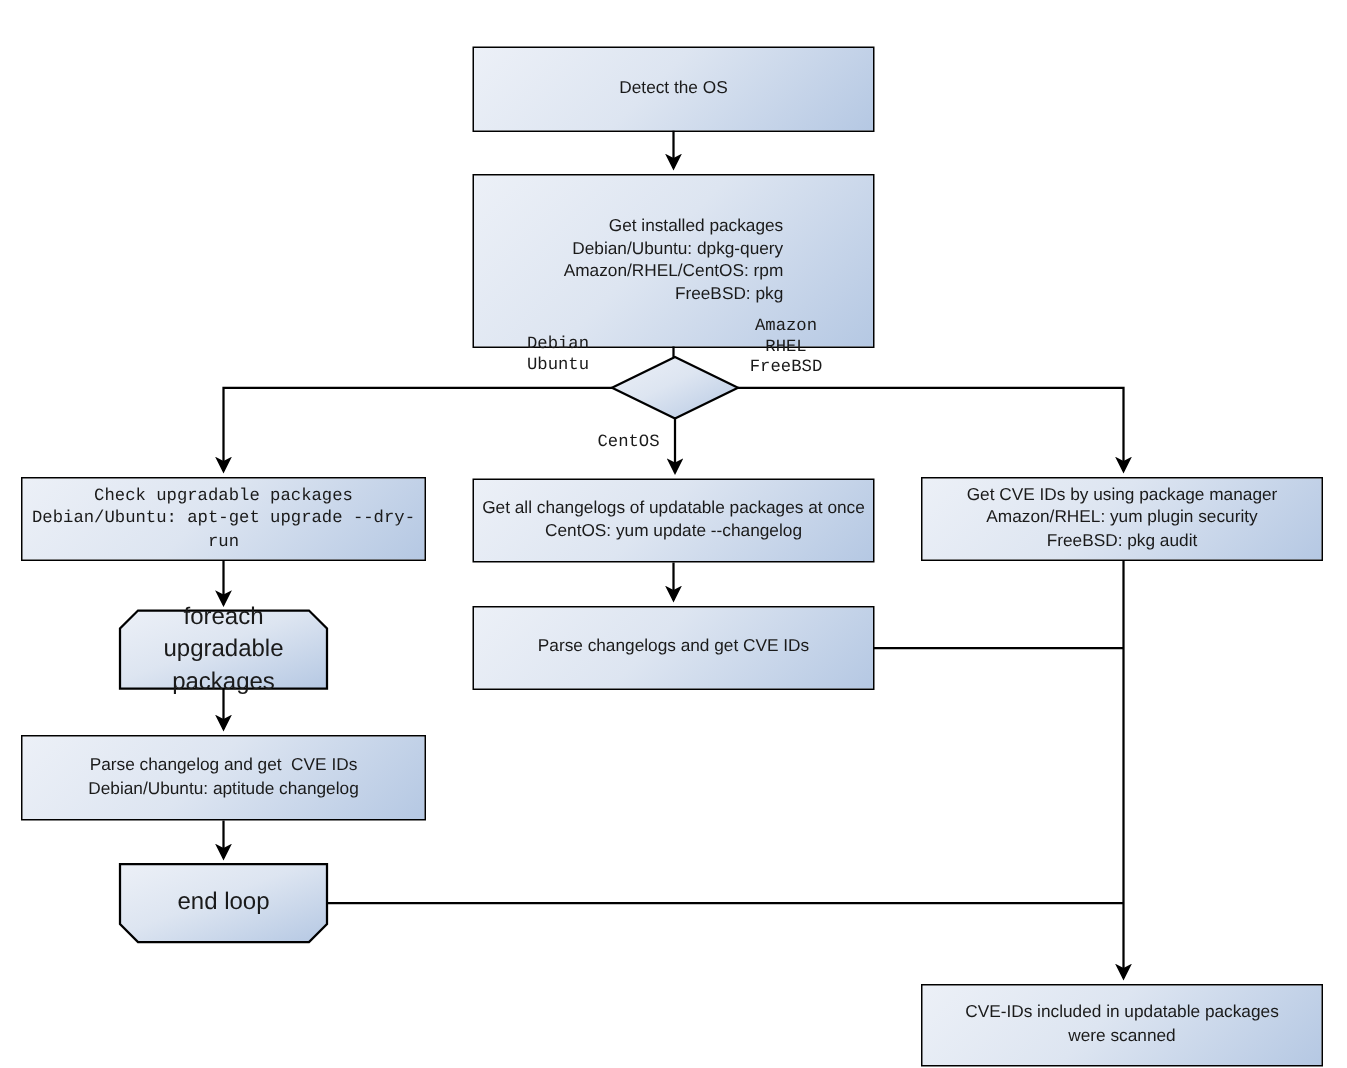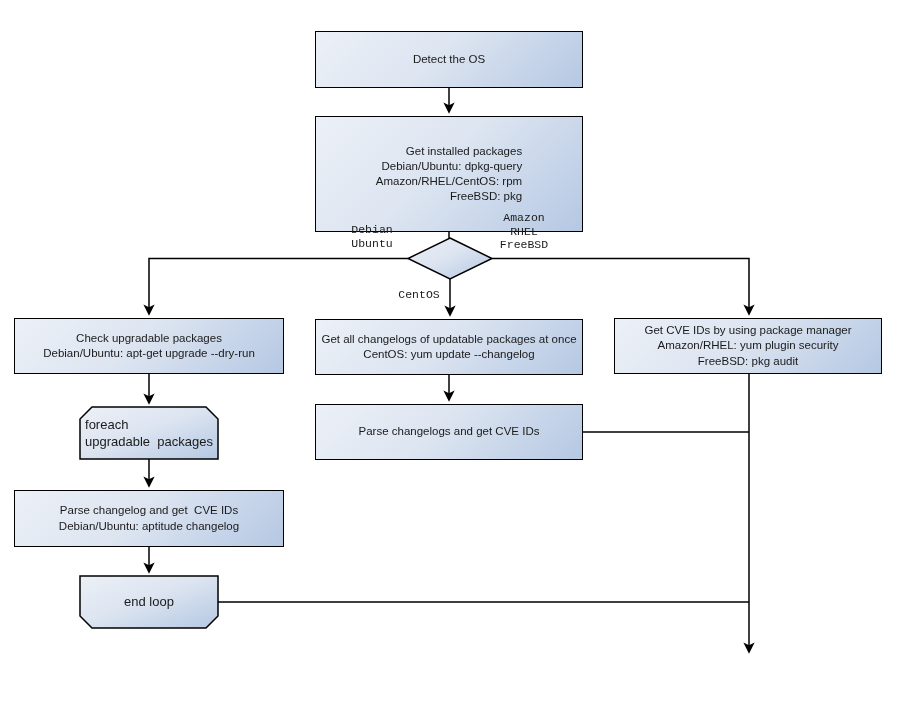--- a/index.html
+++ b/index.html
@@ -35,21 +35,22 @@
     font-size: 11.5px;
     line-height: 1.32;
     color: #1a1a1a;
     white-space: pre-wrap;
   }
   .shape-label {
     position: absolute;
     display: flex;
     align-items: center;
     justify-content: center;
-    font-size: 13px;
+    text-align: center;
+    font-size: 16px;
     line-height: 1.32;
     color: #1a1a1a;
     white-space: pre-wrap;
     pointer-events: none;
   }
   .edge-label {
     position: absolute;
     text-align: center;
     font-size: 11.5px;
     line-height: 1.18;
@@ -97,35 +98,37 @@
     <polygon points="80,560 218,560 218,600 206,612 92,612 80,600" fill="url(#nodeGrad)" stroke="#000000" stroke-width="1.5"></polygon>
   </svg>
 
   <div class="node" style="left:315px; top:15px; width:268px; height:57px;">Detect the OS</div>
 
   <div class="node" style="left:315px; top:100px; width:268px; height:116px;text-align:right;">Get installed packages
 Debian/Ubuntu: dpkg-query
 Amazon/RHEL/CentOS: rpm
 FreeBSD: pkg</div>
 
-  <div class="node" style="left:14px; top:302px; width:270px; height:56px;">Check upgradable packages
+  <div class="node" style="left:14px; top:302px; width:270px; height:56px;font-family:Liberation Mono, monospace;">Check upgradable packages
 Debian/Ubuntu: apt-get upgrade --dry-run</div>
 
   <div class="node" style="left:14px; top:474px; width:270px; height:57px;">Parse changelog and get  CVE IDs
 Debian/Ubuntu: aptitude changelog</div>
 
   <div class="node" style="left:315px; top:303px; width:268px; height:56px;">Get all changelogs of updatable packages at once
 CentOS: yum update --changelog</div>
 
   <div class="node" style="left:315px; top:388px; width:268px; height:56px;">Parse changelogs and get CVE IDs</div>
 
   <div class="node" style="left:614px; top:302px; width:268px; height:56px;">Get CVE IDs by using package manager
 Amazon/RHEL: yum plugin security
 FreeBSD: pkg audit</div>
 
+  <div class="node" style="left:614px; top:640px; width:268px; height:55px;">CVE-IDs included in updatable packages
+were scanned</div>
 
   <div class="shape-label" style="left:80px; top:391px; width:138px; height:52px;">foreach
 upgradable  packages</div>
 
   <div class="shape-label" style="left:80px; top:560px; width:138px; height:52px;">end loop</div>
 
   <div class="edge-label" style="left:340px; top:207px; width:64px;">Debian
 Ubuntu</div>
 
   <div class="edge-label" style="left:492px; top:195px; width:64px;">Amazon

